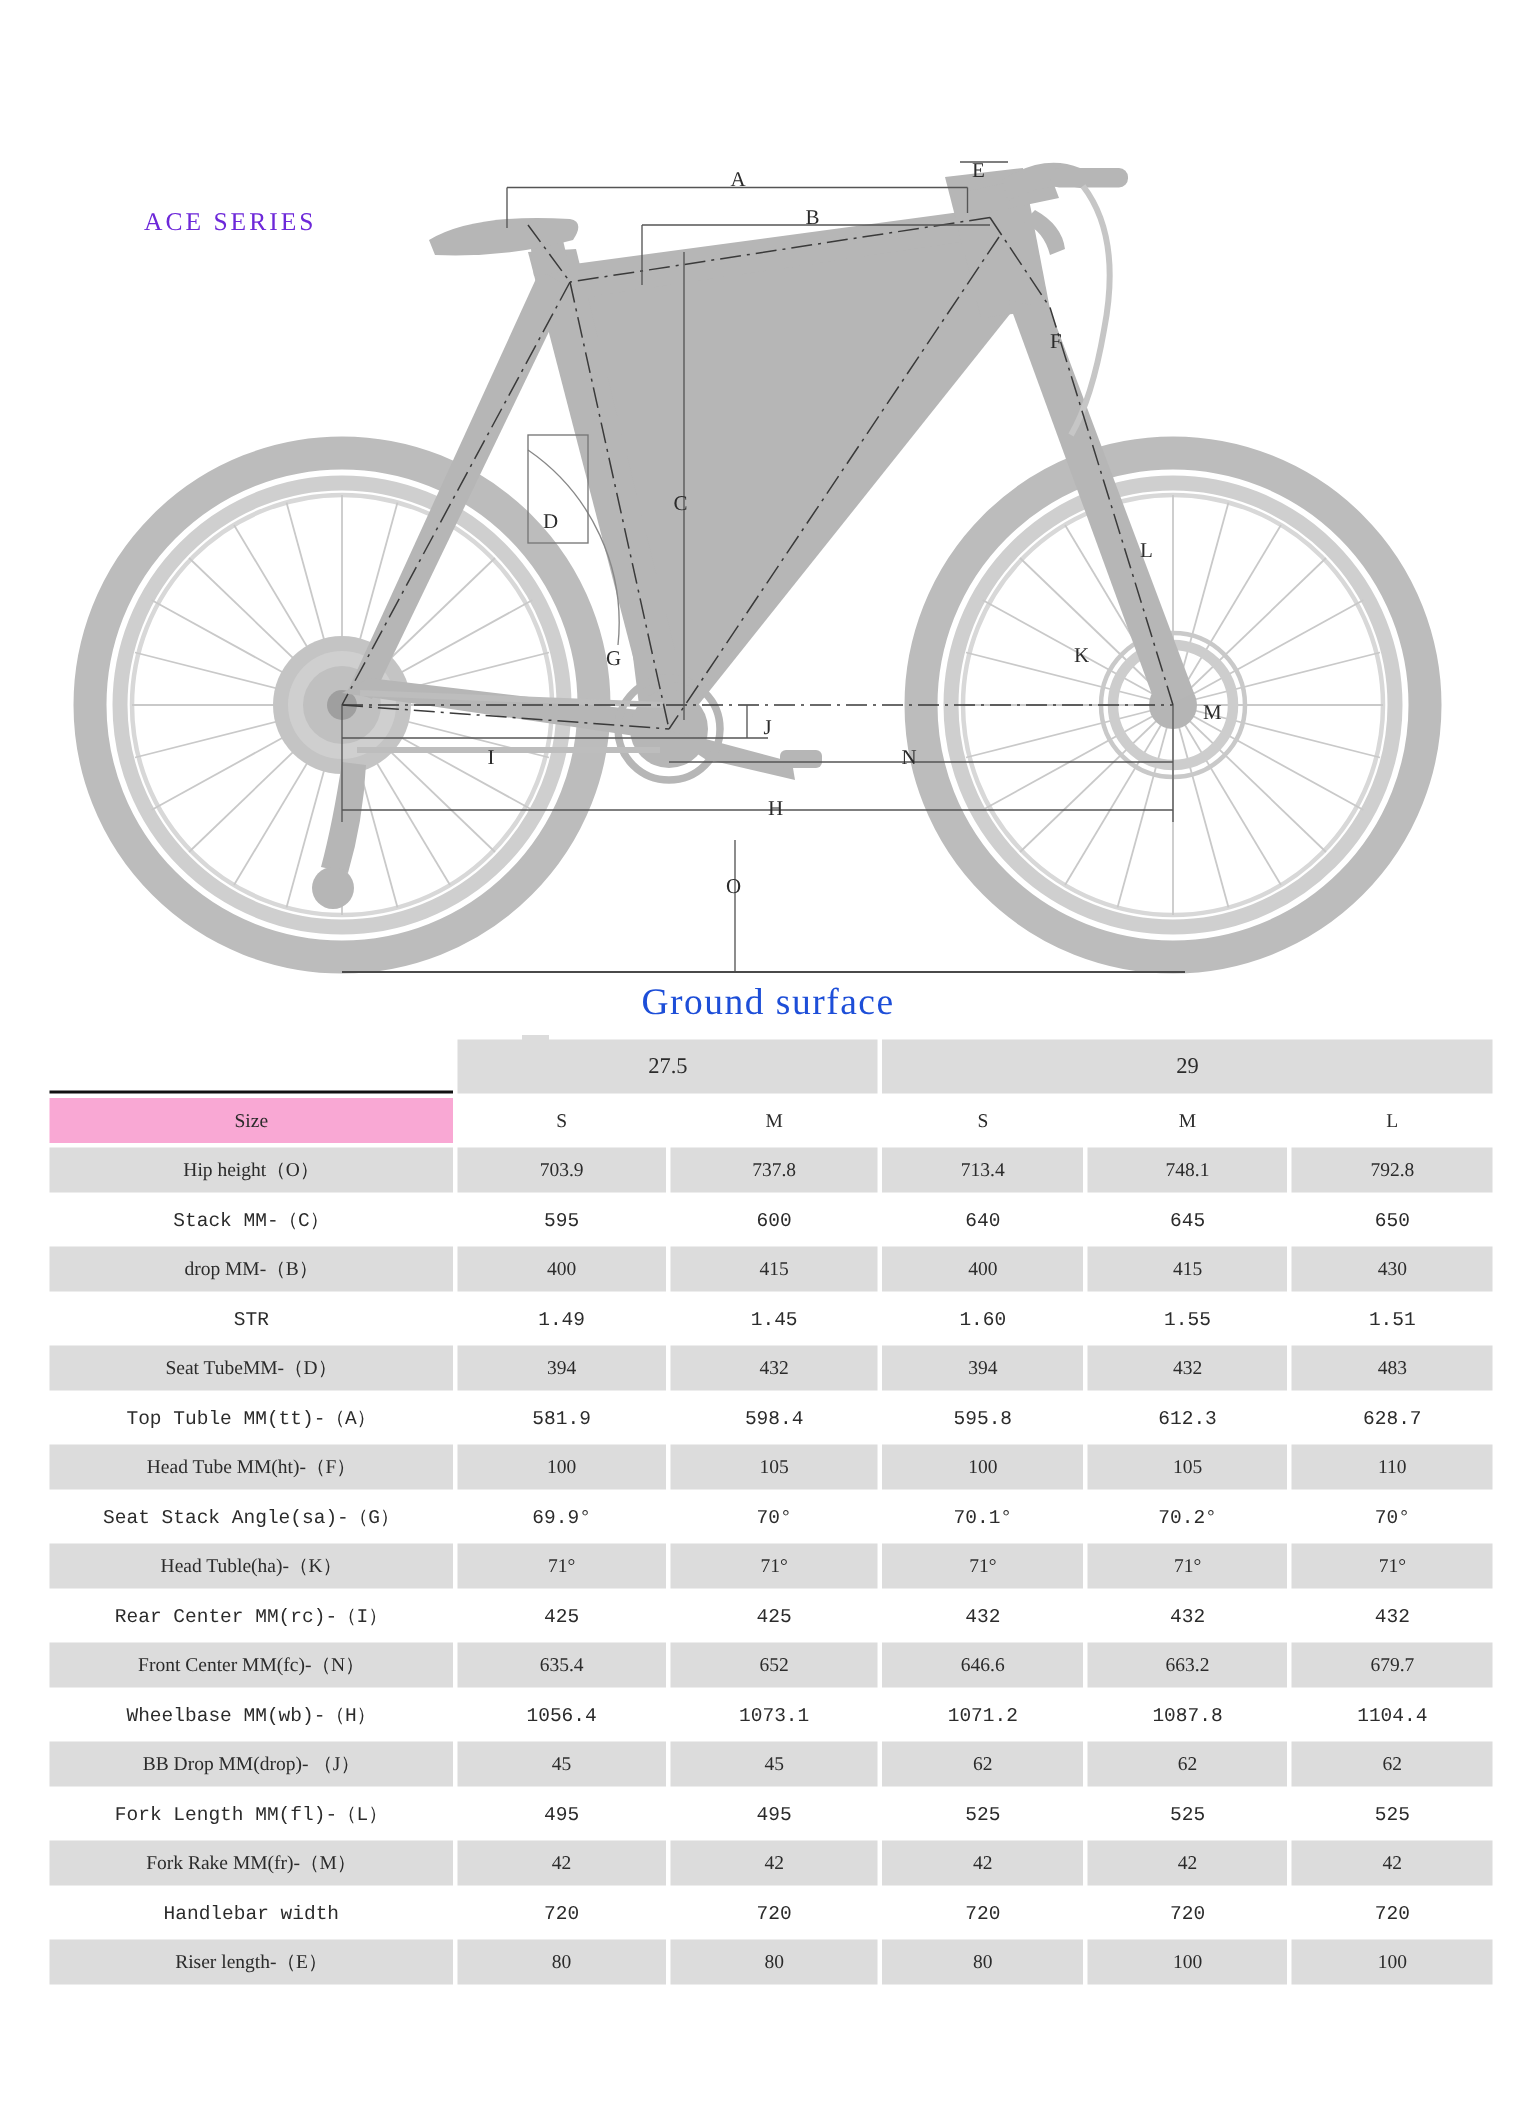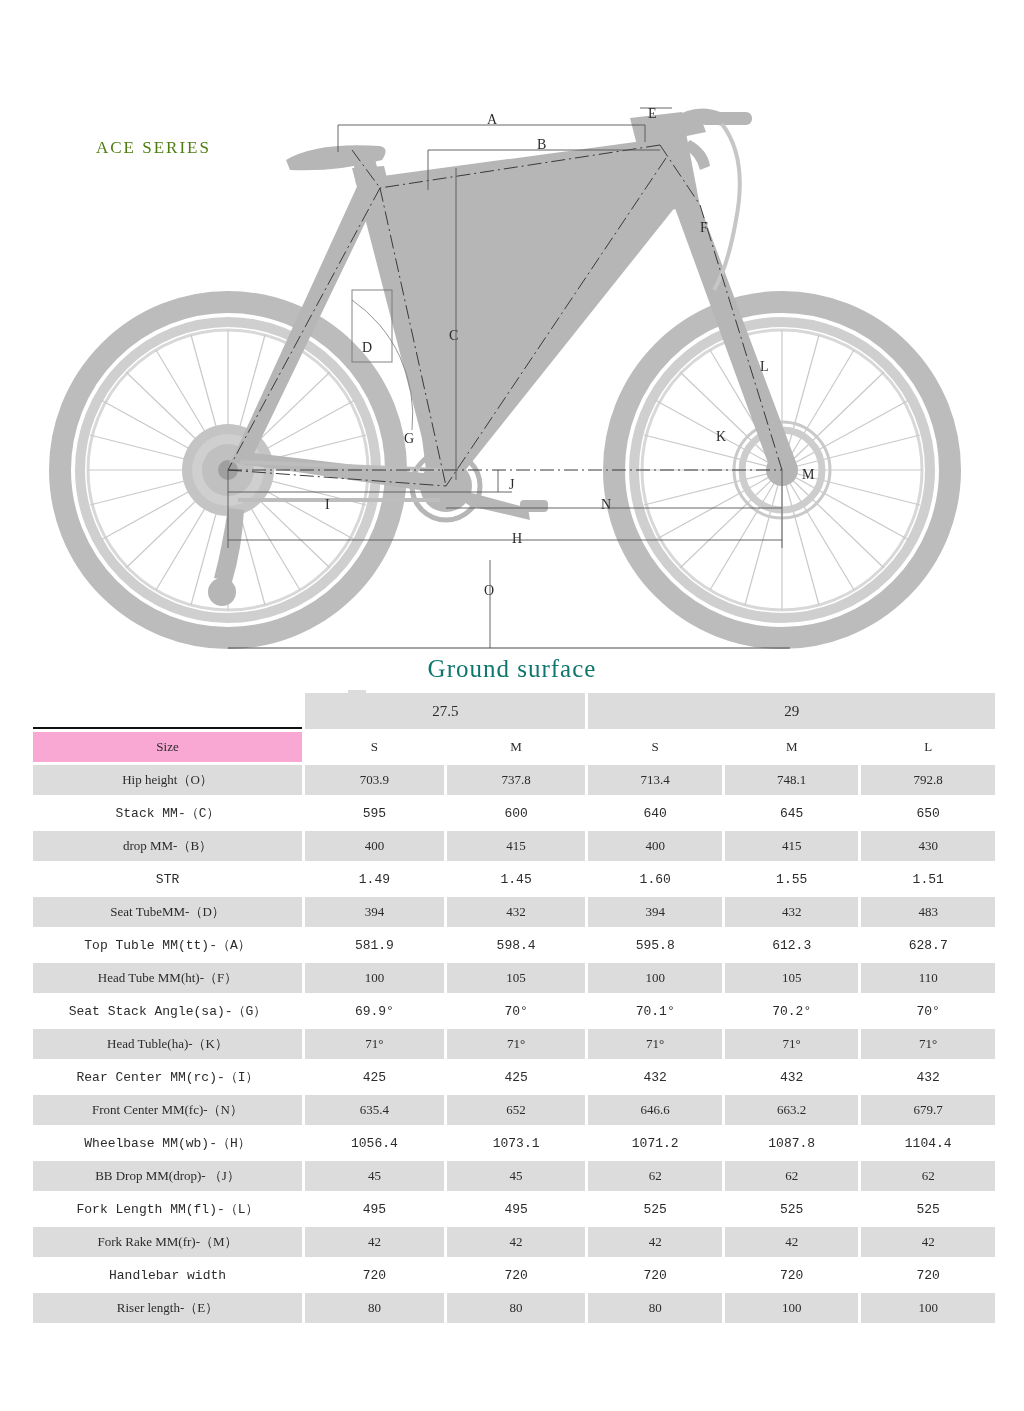--- a/index.html
+++ b/index.html
@@ -21,31 +21,31 @@
     position: relative;
     width: 1024px;
     height: 690px;
   }
   #brand-label {
     position: absolute;
     left: 96px;
     top: 138px;
     font-size: 17px;
     letter-spacing: 2px;
-    color: #4d7c0f;
+    color: #6d28d9;
     font-family: "Liberation Serif", serif;
   }
   #ground-caption {
     position: absolute;
     left: 0;
     top: 655px;
     width: 1024px;
     text-align: center;
     font-size: 25px;
-    color: #0f766e;
+    color: #1d4ed8;
     letter-spacing: 1px;
   }
   #bike-svg {
     position: absolute;
     left: 0;
     top: 0;
   }
 
   
   #spec-table-wrap {

